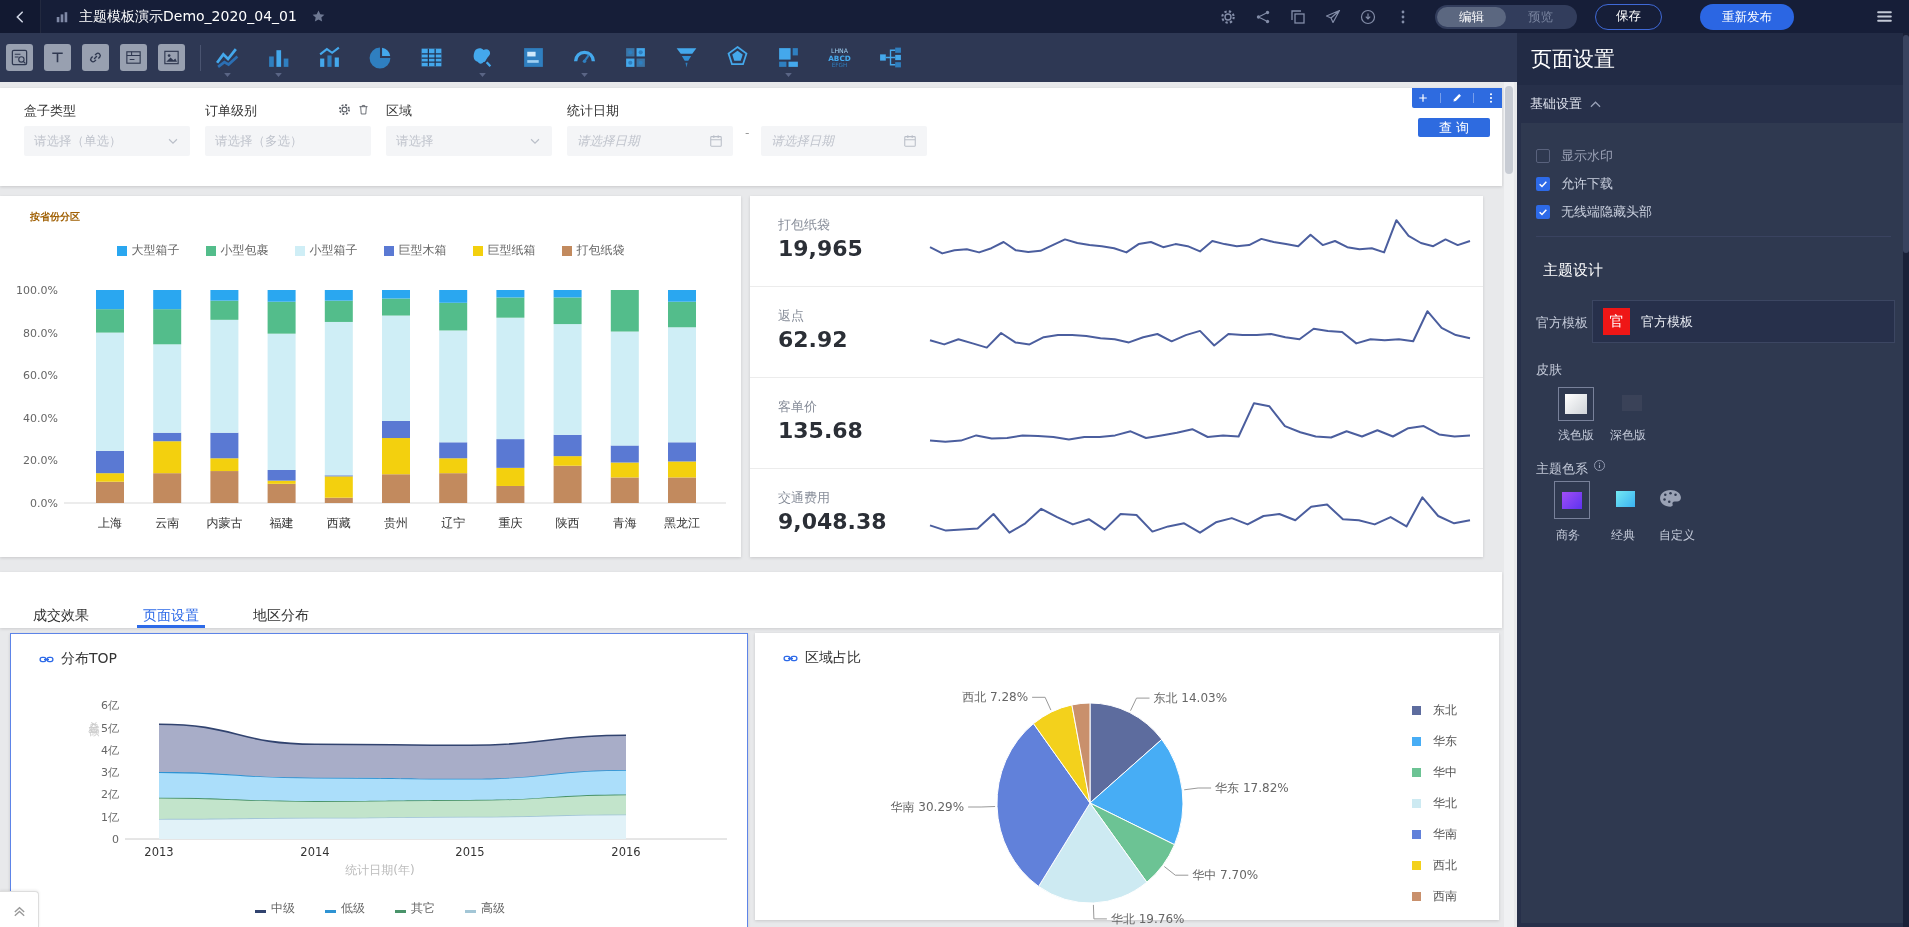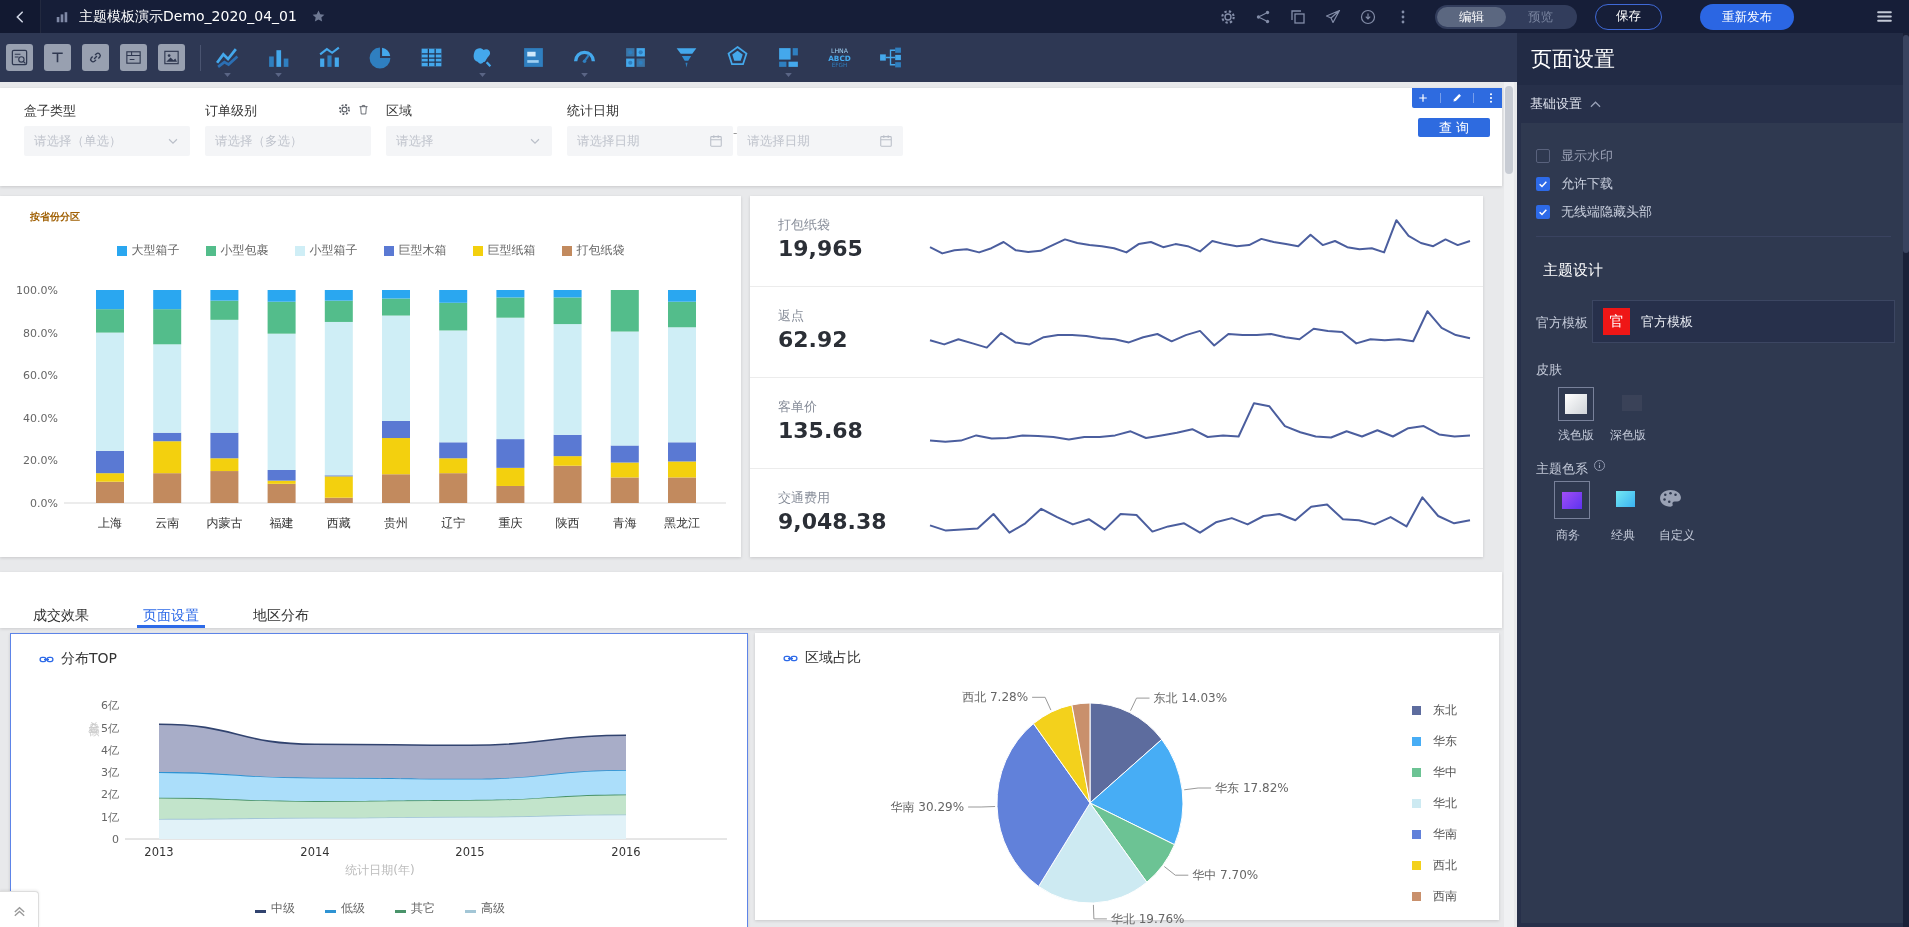--- a/index.html
+++ b/index.html
@@ -421,21 +421,21 @@
               <span>请选择</span>
               <span class="ic">
                 <svg viewBox="0 0 16 16">
                   <path d="M3.5 6 8 10.5 12.5 6" fill="none" stroke="currentColor" stroke-width="1.3"></path>
                 </svg>
               </span>
             </div>
           </div>
           <div class="ffield" style="left: 567px;">
             <div class="flabel">统计日期</div>
-            <div style="display: flex; align-items: flex-start; ">
+            <div style="display: flex; align-items: flex-start; gap: 12px; font-style: italic;">
               <div class="finput" style="width: 166px;">
                 <span>请选择日期</span>
                 <span class="ic">
                   <svg viewBox="0 0 16 16">
                     <rect x="2" y="3" width="12" height="11" rx="1" fill="none" stroke="currentColor" stroke-width="1.2"></rect>
                     <path d="M2 6.5h12M5.5 1.5v3M10.5 1.5v3" stroke="currentColor" stroke-width="1.2"></path>
                   </svg>
                 </span>
               </div>
               <span style="color: rgb(153, 153, 153); font-size: 12px;">-</span>

